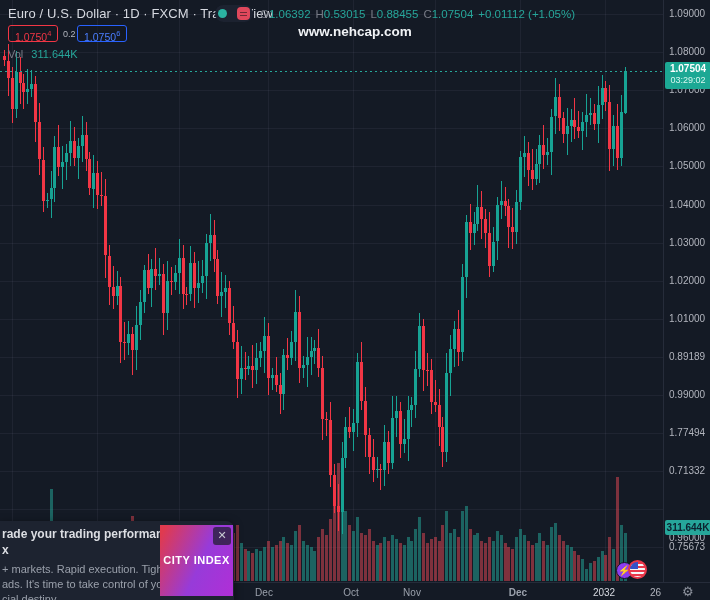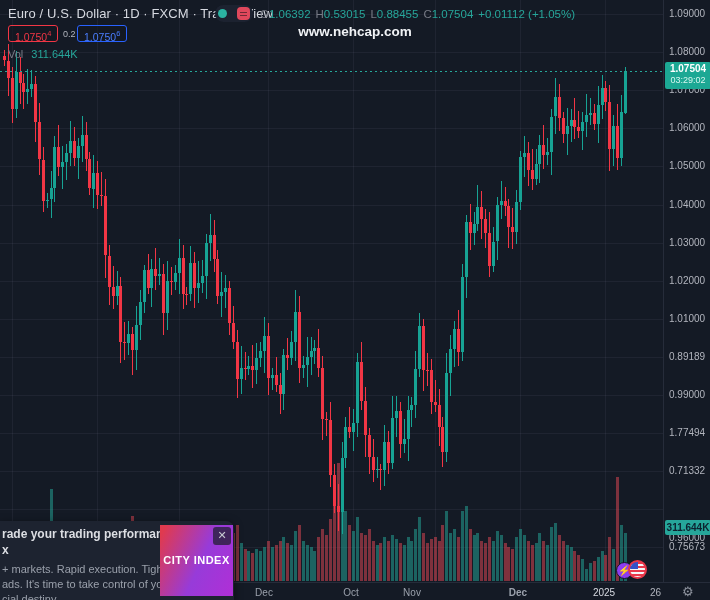--- a/index.html
+++ b/index.html
@@ -612,21 +612,21 @@
     <div class="abs plabel" style="top: 541px;">0.75673</div>
   </div>
 
 <div id="taxis" class="abs">
   <span id="clock" class="abs">26</span>
   <span id="gear" class="abs">⚙</span>
 <div class="abs tlabel" style="left: 264px;">Dec</div>
     <div class="abs tlabel" style="left: 351px;">Oct</div>
     <div class="abs tlabel" style="left: 412px;">Nov</div>
     <div class="abs tlabel" style="left: 518px; font-weight: bold;">Dec</div>
-    <div class="abs tlabel bright" style="left: 604px;">2025</div>
+    <div class="abs tlabel bright" style="left: 604px;">2032</div>
   </div>
 
 <div id="symline" class="abs">Euro / U.S. Dollar · 1D · FXCM · TradingView</div>
 <div id="toggle" class="abs">
   <span id="dot"></span>
   <span id="burger">
       <i></i>
       <i></i>
     </span>
 </div>

